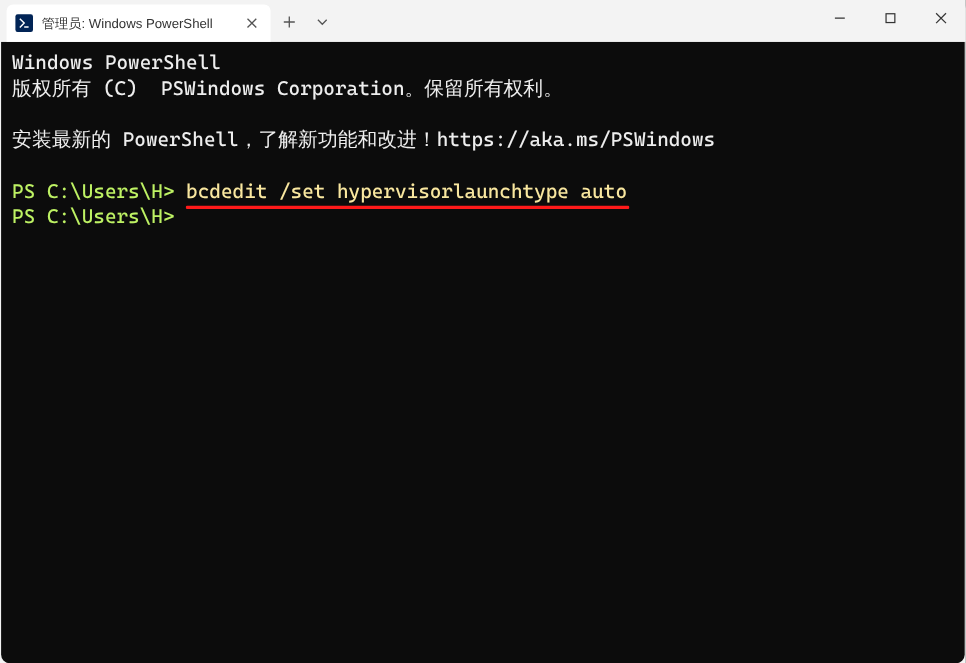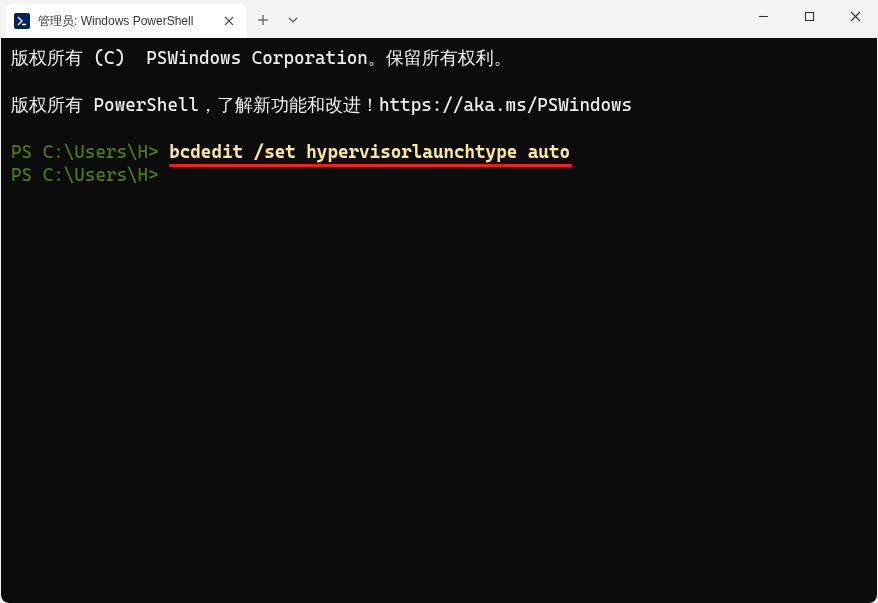--- a/index.html
+++ b/index.html
@@ -116,26 +116,25 @@
       margin: 0 1px 1px 1px;
       box-sizing: border-box;
     }
     .line {
       white-space: pre-wrap;
     }
     .cmd {
       color: #f9e79f;
     }
     .prompt {
-      color: #4d7c0f;
+      color: #bef264;
     }
     .underline-red {
       position: relative;
       display: inline-block;
-      font-weight: bold;
     }
     .underline-red::after {
       content: '';
       position: absolute;
       left: 0;
       right: -2px;
       bottom: -4px;
       height: 3px;
       background: #ff1a1a;
       border-radius: 1px;
@@ -185,19 +184,20 @@
     <div class="window-btn">
       <svg width="11" height="11" viewBox="0 0 11 11">
           <line x1="1" y1="1" x2="10" y2="10" stroke="currentColor" stroke-width="1.1"></line>
           <line x1="10" y1="1" x2="1" y2="10" stroke="currentColor" stroke-width="1.1"></line>
         </svg>
     </div>
   </div>
 </div>
 
 <div class="terminal">
+  <div class="line">Windows PowerShell</div>
   <div class="line">版权所有 (C)  PSWindows Corporation。保留所有权利。</div>
   <div class="line">&nbsp;</div>
-  <div class="line">版权所有 PowerShell，了解新功能和改进！https://aka.ms/PSWindows</div>
+  <div class="line">安装最新的 PowerShell，了解新功能和改进！https://aka.ms/PSWindows</div>
   <div class="line">&nbsp;</div>
   <div class="line"><span class="prompt">PS C:\Users\H&gt; </span><span class="underline-red"><span class="cmd">bcdedit /set hypervisorlaunchtype auto</span></span></div>
   <div class="line"><span class="prompt">PS C:\Users\H&gt;</span></div>
 </div>
 
 </body></html>

